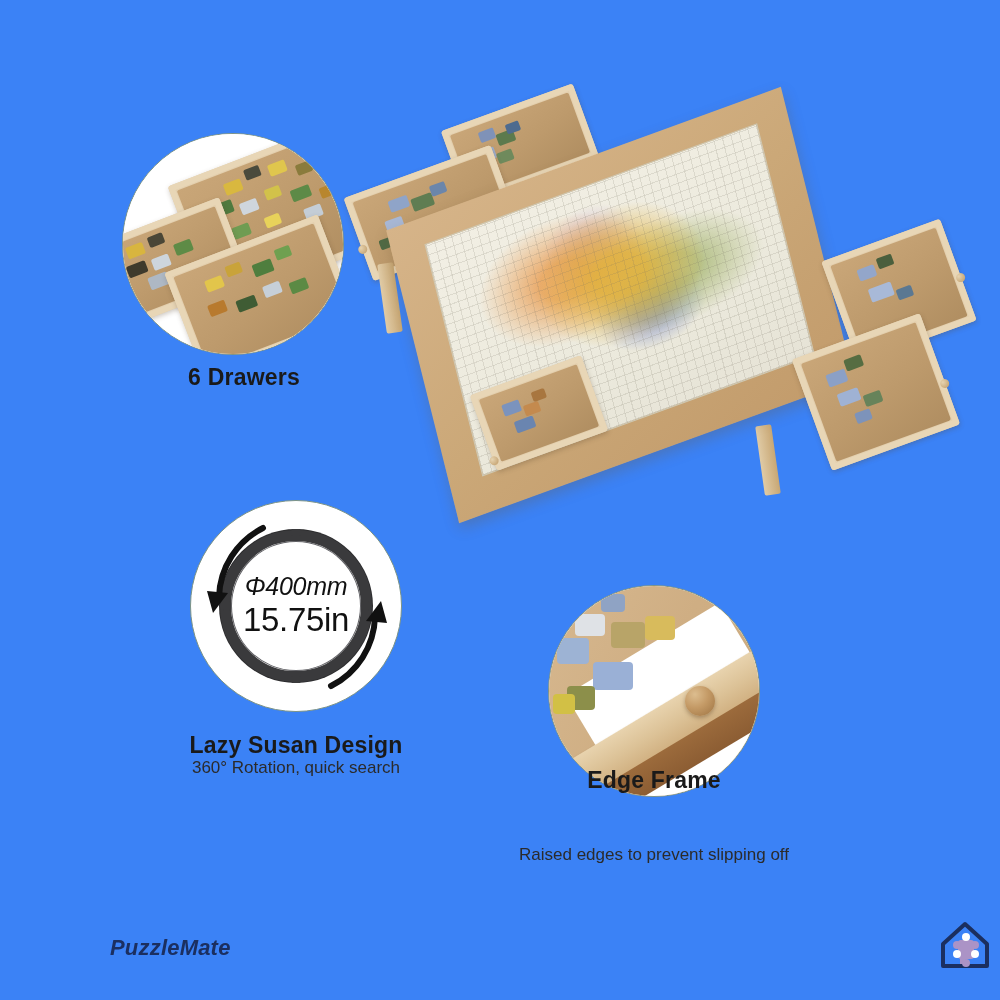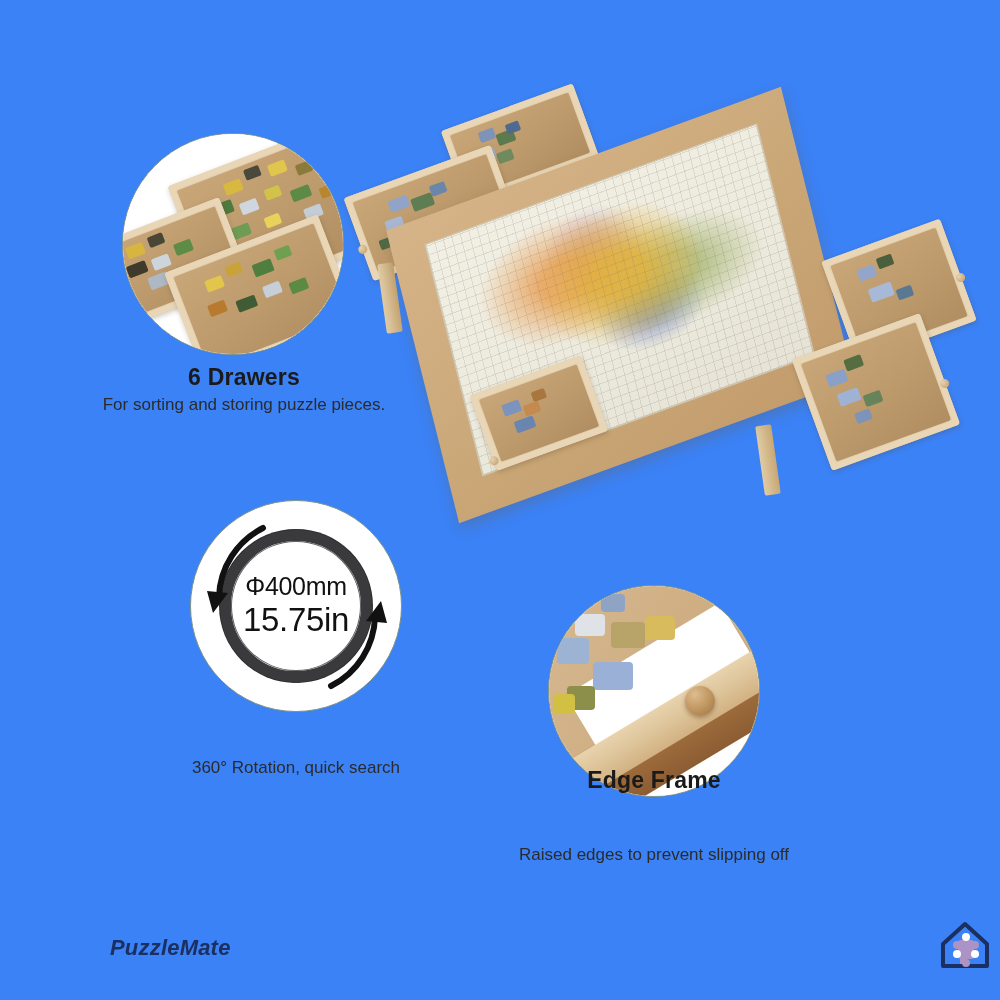--- a/index.html
+++ b/index.html
@@ -42,21 +42,21 @@
   
   #lazy-circle{left:190px;top:500px;width:212px;height:212px;}
   .ls-ring{position:absolute;left:50%;top:50%;transform:translate(-50%,-50%);
       width:152px;height:152px;border-radius:50%;
       border:11px solid #3a3a3c;box-sizing:border-box;
       background:#ffffff;
       box-shadow:inset 0 0 0 1px #616165, 0 0 0 1px #2c2c2e;}
   .ls-tab{position:absolute;width:9px;height:7px;background:#3a3a3c;border-radius:1px;}
   .ls-text{position:absolute;left:50%;top:50%;transform:translate(-50%,-50%);
       text-align:center;color:#111;line-height:1.16;white-space:nowrap;}
-  .ls-dim1{font-size:25px;font-weight:400;letter-spacing:-.3px;}
+  .ls-dim1{font-size:25px;font-weight:400;letter-spacing:-.3px;font-style:italic;}
   .ls-dim2{font-size:33px;font-weight:400;letter-spacing:-.3px;}
   .ls-arrow{position:absolute;left:0;top:0;width:212px;height:212px;pointer-events:none;}
 
   
   #edge-circle{left:548px;top:585px;width:212px;height:212px;}
   .ef-cork{position:absolute;left:-30px;top:-40px;width:300px;height:300px;
       background:linear-gradient(150deg,#d9bb93 0%,#cfae83 45%,#c9a87c 100%);
       transform:rotate(-31deg);}
   .ef-rail{position:absolute;left:-40px;top:116px;width:330px;height:54px;
       background:linear-gradient(to bottom,#e8d3ae 0%,#dcc297 40%,#c9a472 100%);
@@ -216,21 +216,20 @@
         <div class="pc" style="left:28px;top:46px;width:18px;height:12px;background:#b87a2e;"></div>
         <div class="pc" style="left:56px;top:52px;width:20px;height:12px;background:#3f5c34;"></div>
         <div class="pc" style="left:86px;top:48px;width:18px;height:12px;background:#c6cfd8;"></div>
         <div class="pc" style="left:112px;top:54px;width:18px;height:12px;background:#5b8a44;"></div>
         <div class="knob" style="left:58px;bottom:-4px;"></div>
       </div>
     </div>
   </div>
 
   <div class="abs caption-title" style="left:124px;top:364px;width:240px;font-size:23px;">6 Drawers</div>
-  <div class="abs caption-sub" style="left:64px;top:395px;width:360px;font-size:17px;">For sorting and storing puzzle pieces.</div>
 
   <div class="circle-shot" id="lazy-circle">
     <div class="ls-ring">
       <div class="ls-tab" style="left:50%;top:-12px;transform:translateX(-50%);"></div>
       <div class="ls-tab" style="left:50%;bottom:-12px;transform:translateX(-50%);"></div>
       <div class="ls-tab" style="left:-8px;top:50%;transform:translateY(-50%);width:7px;height:9px;"></div>
       <div class="ls-tab" style="right:-8px;top:50%;transform:translateY(-50%);width:7px;height:9px;"></div>
     </div>
 
     <svg class="ls-arrow" viewBox="0 0 212 212">
@@ -239,20 +238,21 @@
       <path d="M184 116 A 80 80 0 0 1 140 185" fill="none" stroke="#111" stroke-width="6" stroke-linecap="round"></path>
       <polygon points="190,100 175,120 196,122" fill="#111"></polygon>
     </svg>
 
     <div class="ls-text">
       <div class="ls-dim1">Φ400mm</div>
       <div class="ls-dim2">15.75in</div>
     </div>
   </div>
 
+  <div class="abs caption-title" style="left:146px;top:732px;width:300px;font-size:23px;">Lazy Susan Design</div>
   <div class="abs caption-sub" style="left:146px;top:758px;width:300px;font-size:17px;">360° Rotation, quick search</div>
 
   <div class="circle-shot" id="edge-circle">
     <div class="ef-cork"></div>
     <div class="ef-white"></div>
     <div class="ef-rail"></div>
     <div class="ef-rail2"></div>
     <div class="ef-knob"></div>
 
     <div class="pc" style="left:52px;top:8px;width:24px;height:18px;background:#8fa3c4;border-radius:4px;"></div>

